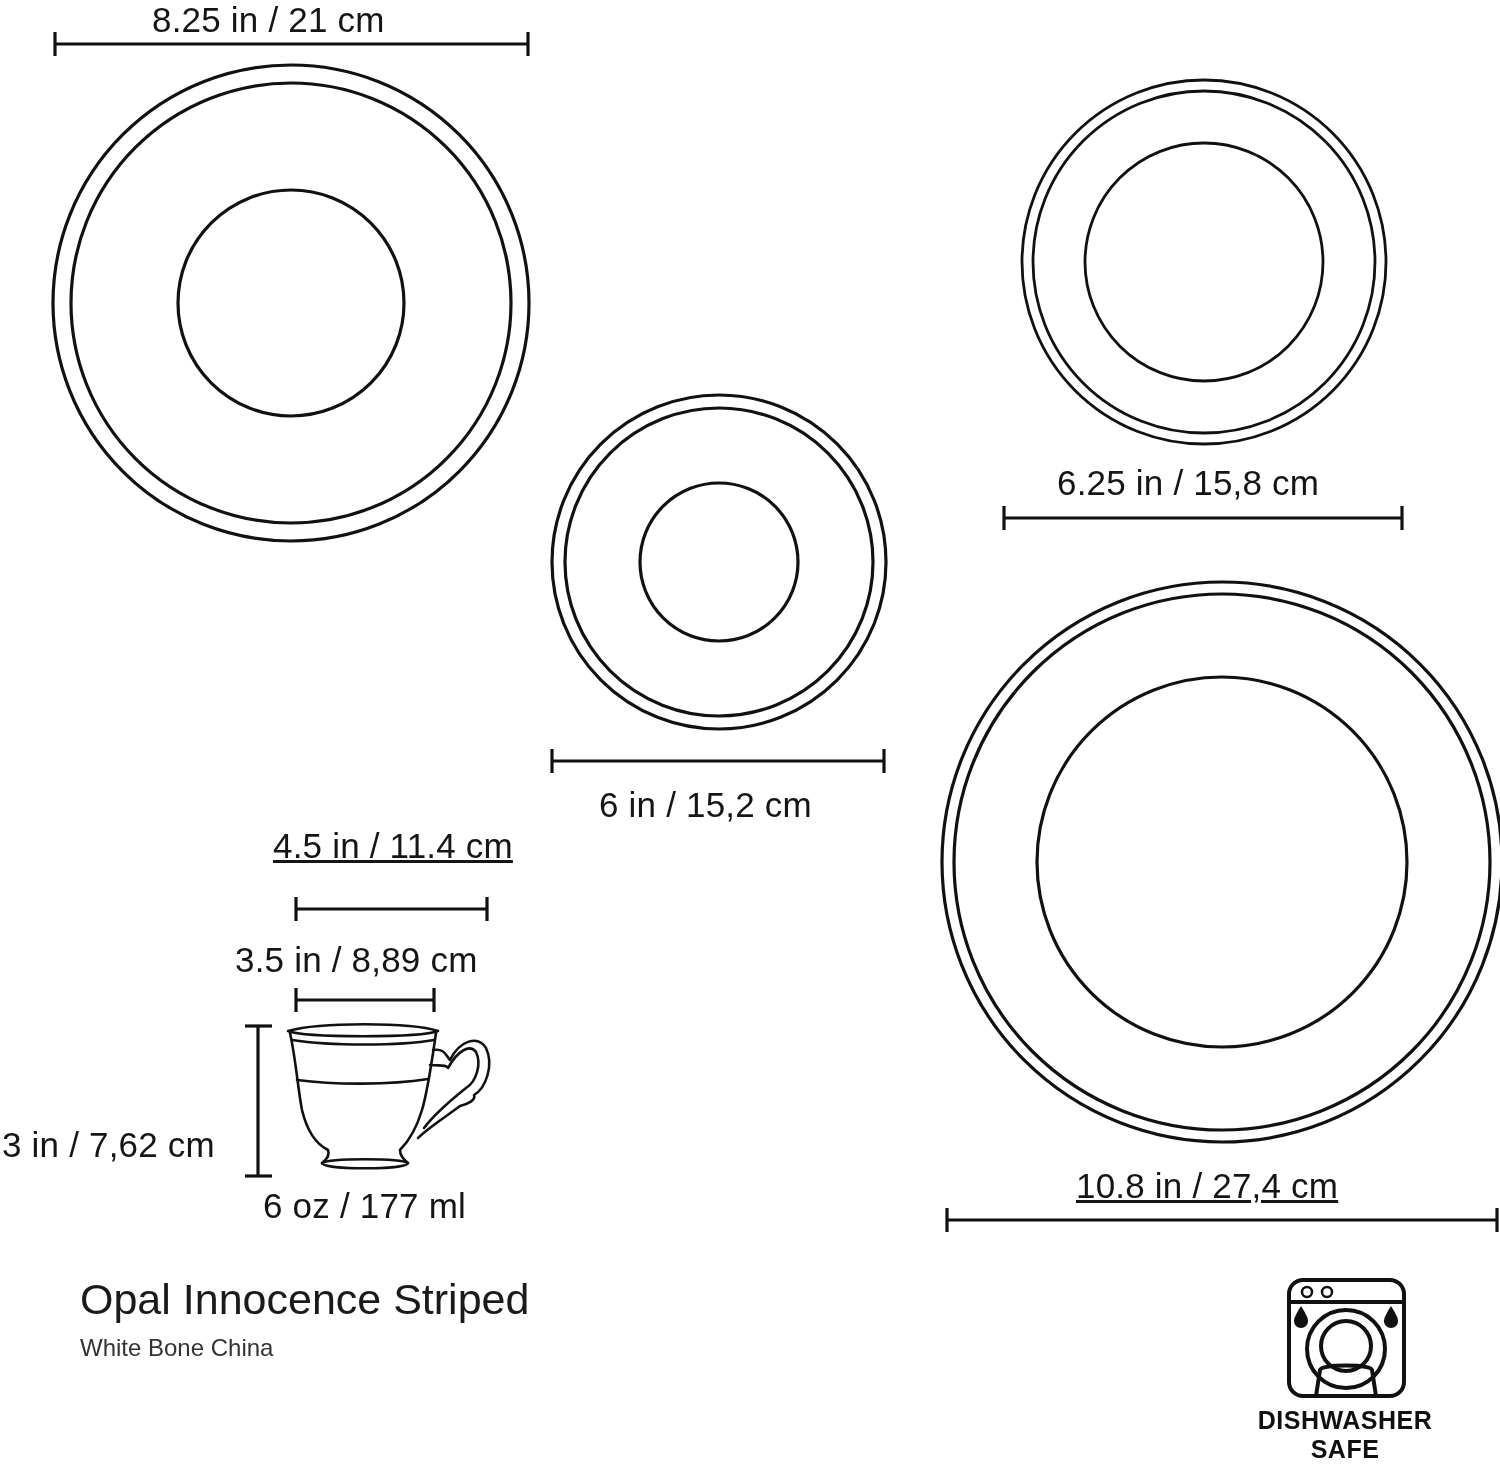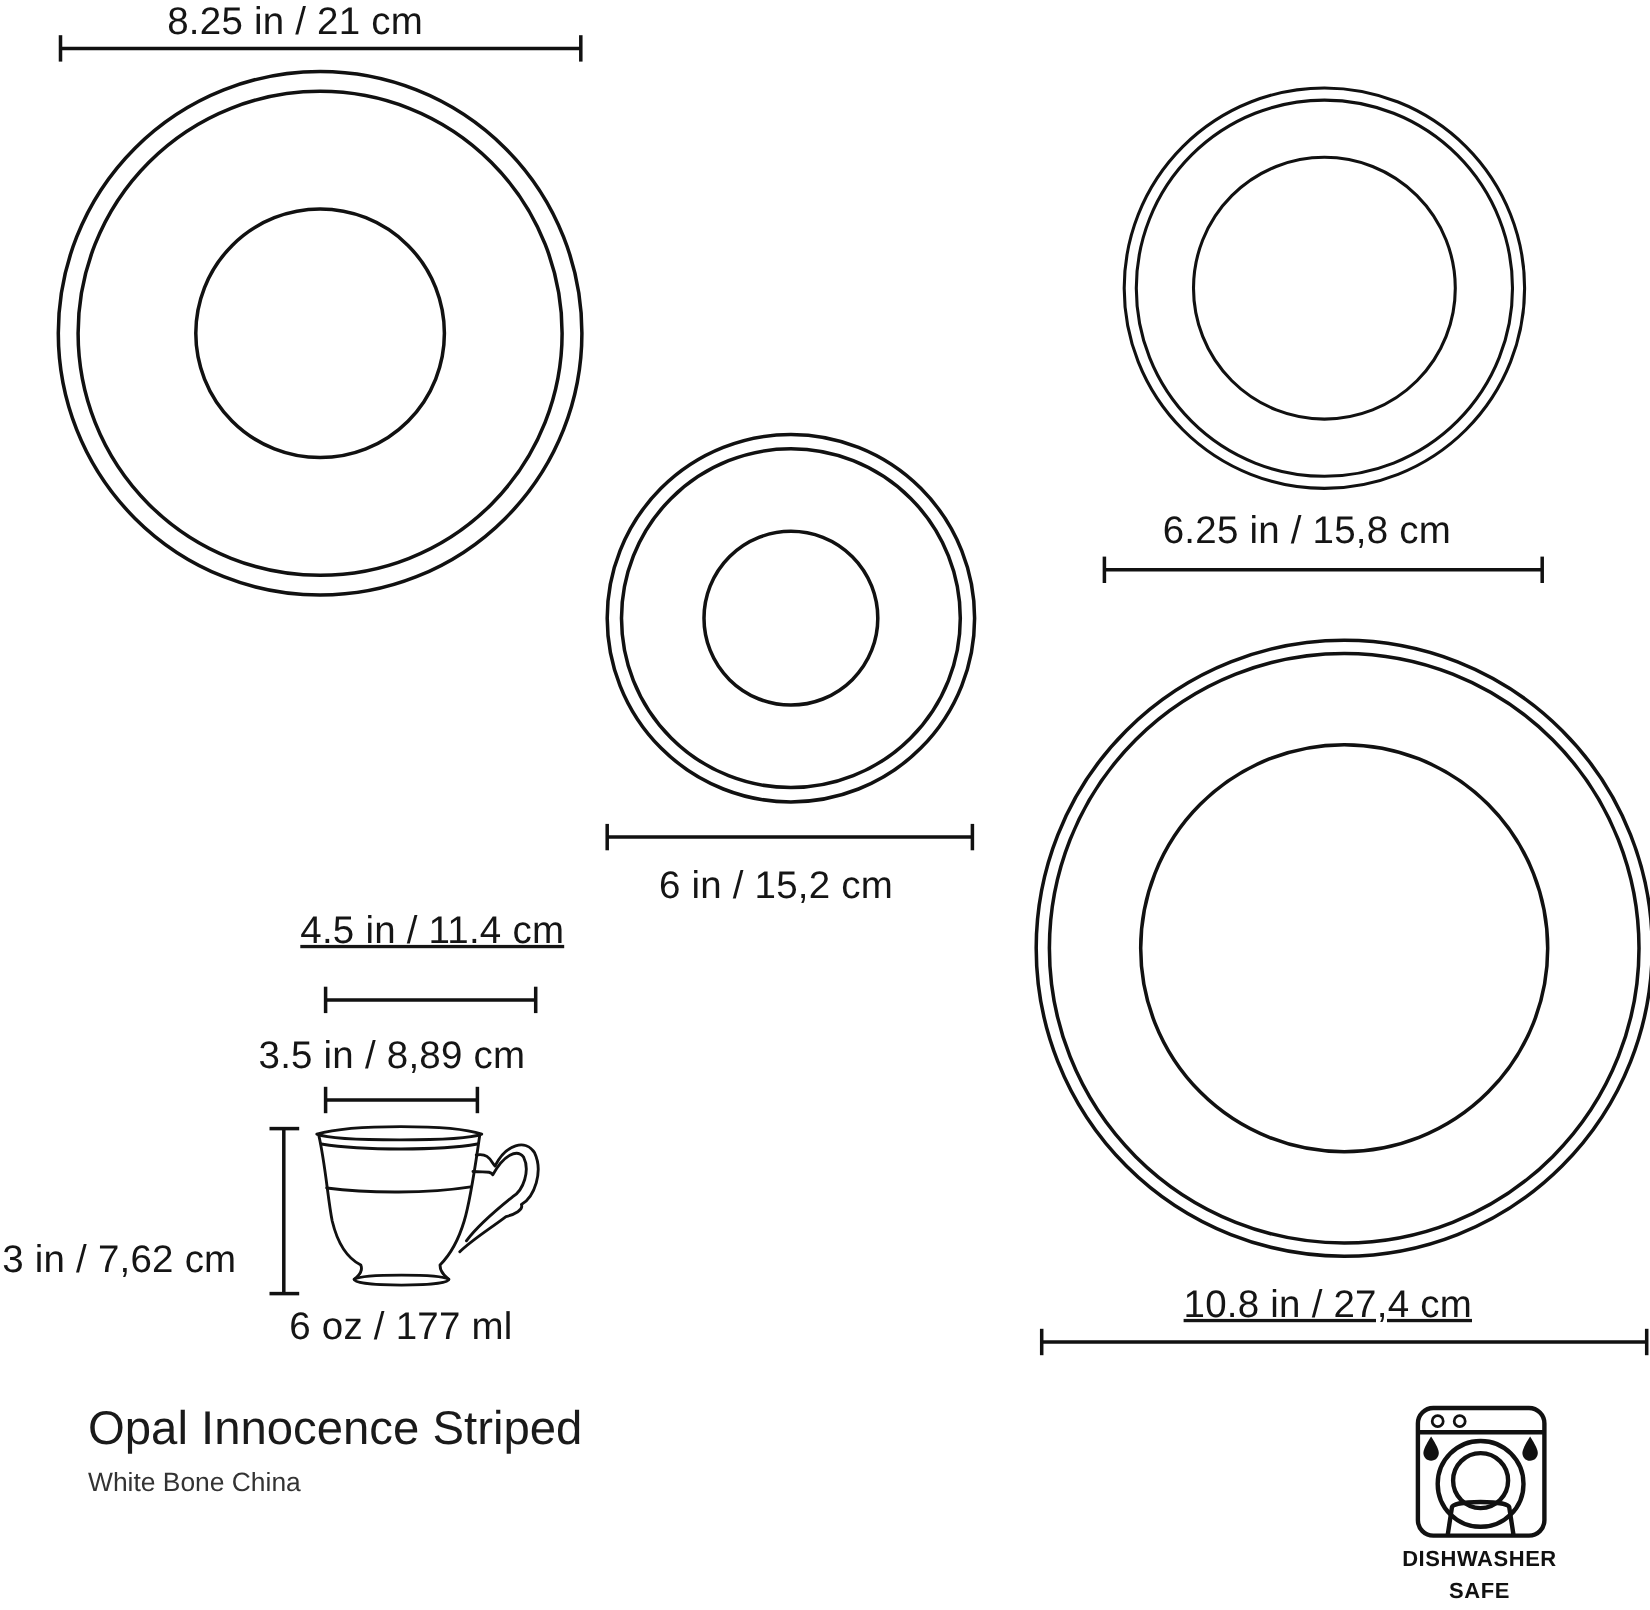--- a/index.html
+++ b/index.html
@@ -6,21 +6,21 @@
   body { width: 1500px; height: 1464px; position: relative; overflow: hidden;
          font-family: "Liberation Sans", "DejaVu Sans", sans-serif; color: #111111; }
   svg.art { position: absolute; left: 0; top: 0; }
   .dim { position: absolute; font-size: 35px; font-weight: 400; color: #151515;
          white-space: nowrap; letter-spacing: 0.2px; line-height: 1; }
   .title { position: absolute; left: 80px; top: 1278px; font-size: 43px; font-weight: 300;
            color: #1a1a1a; white-space: nowrap; line-height: 1; }
   .subtitle { position: absolute; left: 80px; top: 1336px; font-size: 24px; font-weight: 300;
               color: #333333; white-space: nowrap; line-height: 1; }
   .badge-label { position: absolute; left: 1250px; width: 190px; text-align: center;
-                 font-size: 20px; font-weight: 700; letter-spacing: 0.5px; color: #111111; line-height: 1; }
+                 font-size: 25px; font-weight: 700; letter-spacing: 0.5px; color: #111111; line-height: 1; }
 </style>
 </head>
 <body>
 
 <svg class="art" width="1500" height="1464" viewBox="0 0 1500 1464">
   <g fill="none" stroke="#111111" stroke-width="3.2">
 
     <g>
       <circle cx="291" cy="303" r="238"></circle>
       <circle cx="291" cy="303" r="220"></circle>

